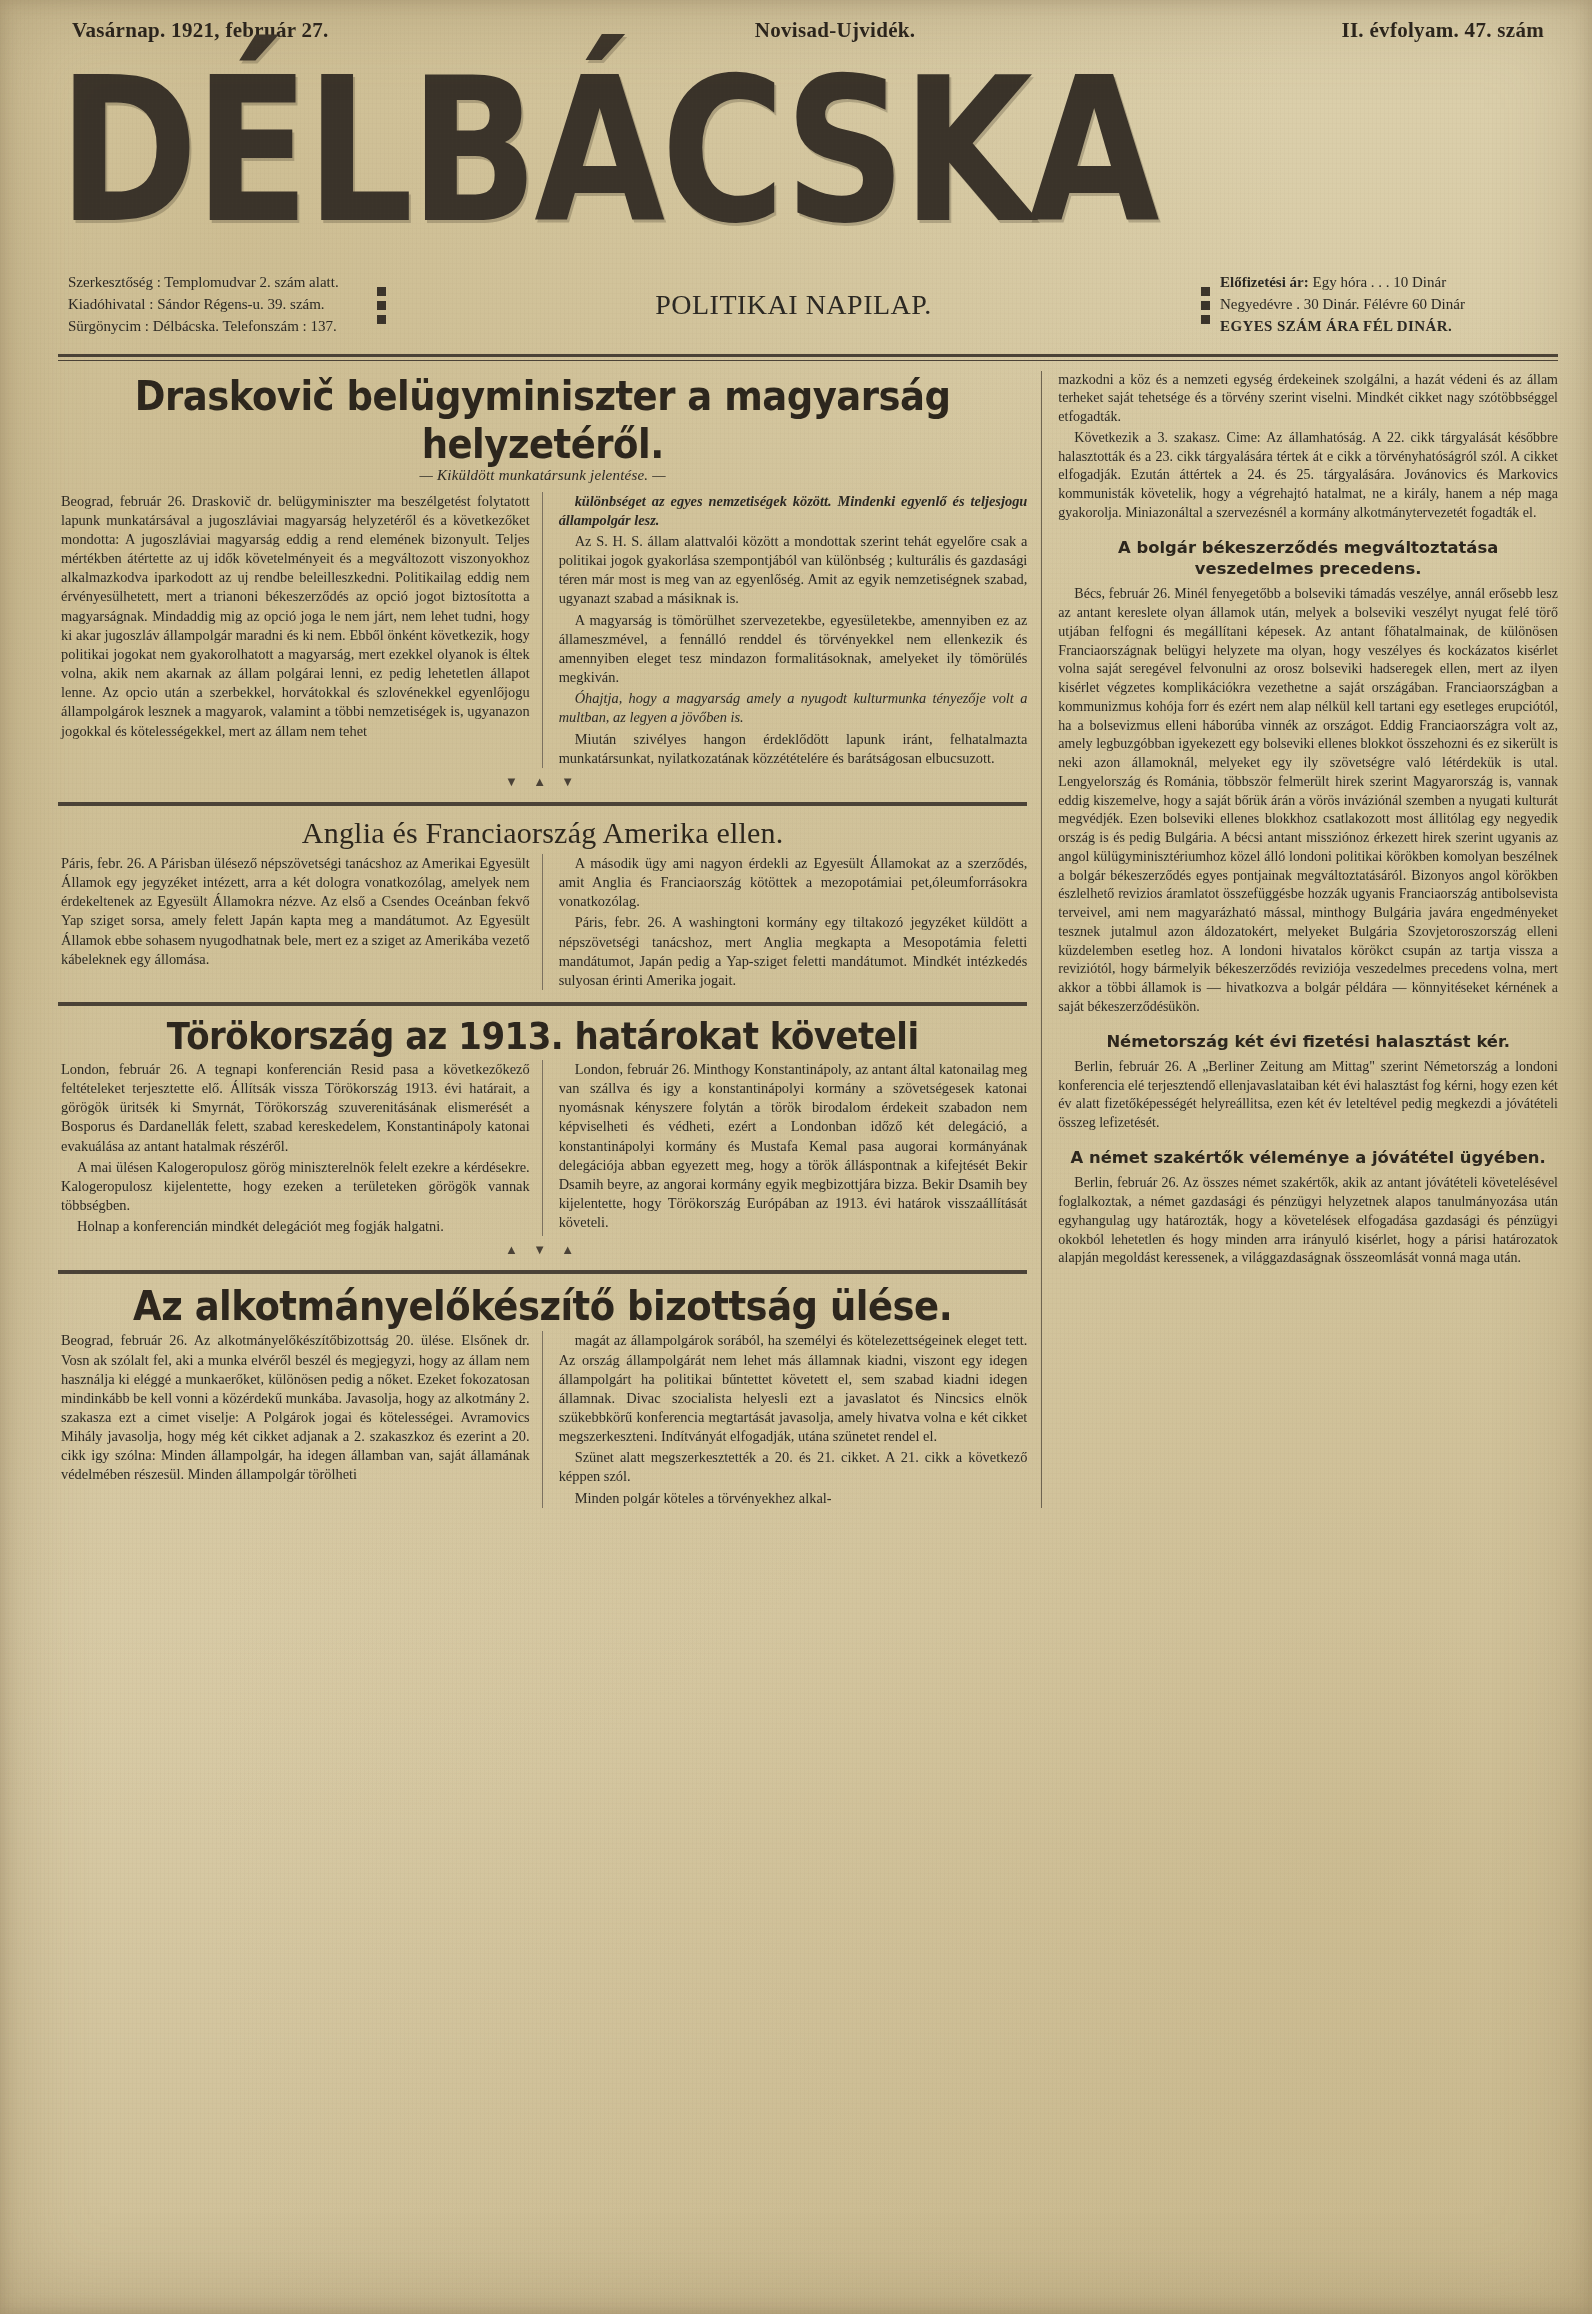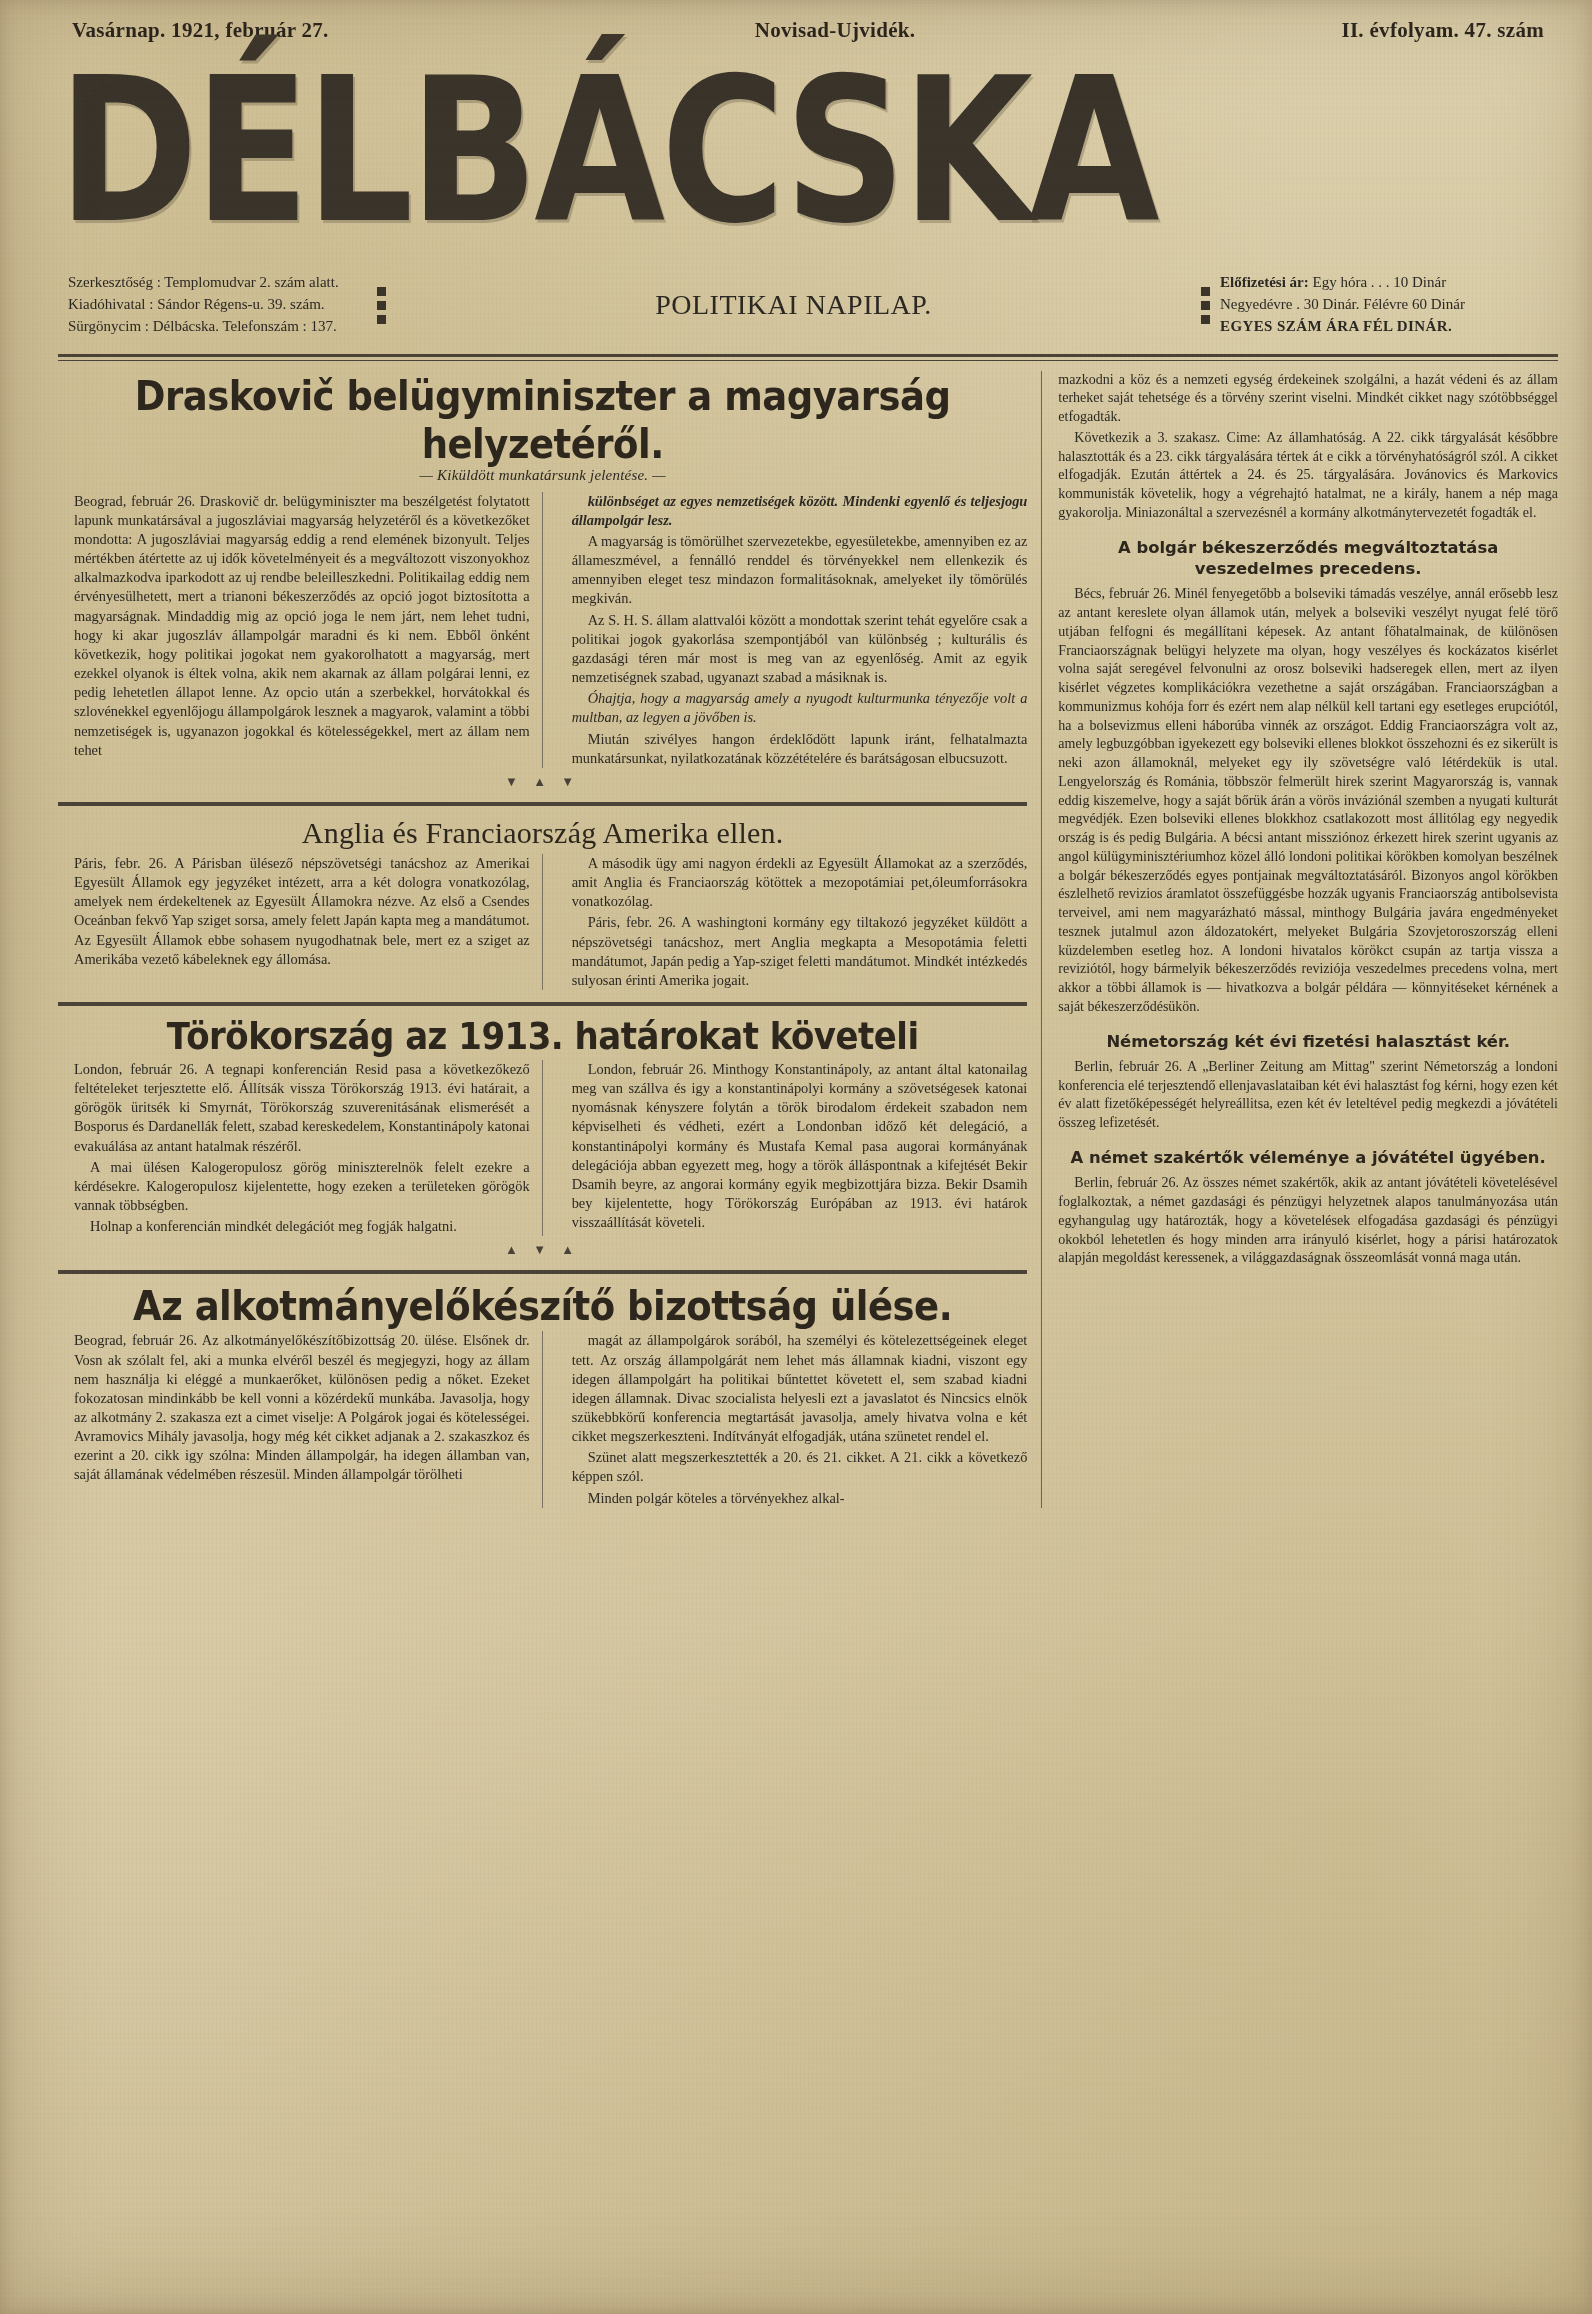--- a/index.html
+++ b/index.html
@@ -148,21 +148,21 @@
 
   .two-col {
     column-count: 2;
     column-gap: 26px;
     column-rule: 1px solid #7a7060;
     font-size: 14.4px;
     line-height: 1.33;
     text-align: justify;
     hyphens: auto;
   }
-  .two-col p { margin: 0 0 2px 16px; text-indent: 16px; }
+  .two-col p { margin: 0 0 2px 3px; text-indent: 16px; }
   .two-col p.first { text-indent: 0; }
   .lead { font-style: italic; font-weight: bold; }
   .ital { font-style: italic; }
 
   .rule-thick {
     border-top: 4px solid #4a4237;
     margin: 12px 0 10px 0;
   }
   .dingbat {
     text-align: center;
@@ -237,22 +237,22 @@
     <div class="body-grid">
 
       <div class="col-main">
 
         <div>
           <div class="headline h-xl">Draskovič belügyminiszter a magyarság helyzetéről.</div>
           <div class="kicker">Kiküldött munkatársunk jelentése.</div>
           <div class="two-col">
             <p class="first">Beograd, február 26. Draskovič dr. belügyminiszter ma beszélgetést folytatott lapunk munkatársával a jugoszláviai magyarság helyzetéről és a következőket mondotta: A jugoszláviai magyarság eddig a rend elemének bizonyult. Teljes mértékben átértette az uj idők követelményeit és a megváltozott viszonyokhoz alkalmazkodva iparkodott az uj rendbe beleilleszkedni. Politikailag eddig nem érvényesülhetett, mert a trianoni békeszerződés az opció jogot biztosította a magyarságnak. Mindaddig mig az opció joga le nem járt, nem lehet tudni, hogy ki akar jugoszláv állampolgár maradni és ki nem. Ebből önként következik, hogy politikai jogokat nem gyakorolhatott a magyarság, mert ezekkel olyanok is éltek volna, akik nem akarnak az állam polgárai lenni, ez pedig lehetetlen állapot lenne. Az opcio után a szerbekkel, horvátokkal és szlovénekkel egyenlőjogu állampolgárok lesznek a magyarok, valamint a többi nemzetiségek is, ugyanazon jogokkal és kötelességekkel, mert az állam nem tehet</p>
             <p class="lead">különbséget az egyes nemzetiségek között. Mindenki egyenlő és teljesjogu állampolgár lesz.</p>
+            <p>Az S. H. S. állam alattvalói között a mondottak szerint tehát egyelőre csak a politikai jogok gyakorlása szempontjából van különbség ; kulturális és gazdasági téren már most is meg van az egyenlőség. Amit az egyik nemzetiségnek szabad, ugyanazt szabad a másiknak is.</p>
             <p>A magyarság is tömörülhet szervezetekbe, egyesületekbe, amennyiben ez az állameszmével, a fennálló renddel és törvényekkel nem ellenkezik és amennyiben eleget tesz mindazon formalitásoknak, amelyeket ily tömörülés megkiván.</p>
-            <p>Az S. H. S. állam alattvalói között a mondottak szerint tehát egyelőre csak a politikai jogok gyakorlása szempontjából van különbség ; kulturális és gazdasági téren már most is meg van az egyenlőség. Amit az egyik nemzetiségnek szabad, ugyanazt szabad a másiknak is.</p>
             <p class="ital">Óhajtja, hogy a magyarság amely a nyugodt kulturmunka tényezője volt a multban, az legyen a jövőben is.</p>
             <p>Miután szivélyes hangon érdeklődött lapunk iránt, felhatalmazta munkatársunkat, nyilatkozatának közzétételére és barátságosan elbucsuzott.</p>
           </div>
           <div class="dingbat">▼ ▲ ▼</div>
         </div>
 
         <div class="rule-thick"></div>
 
         <div>
           <div class="headline h-md">Anglia és Franciaország Amerika ellen.</div>

